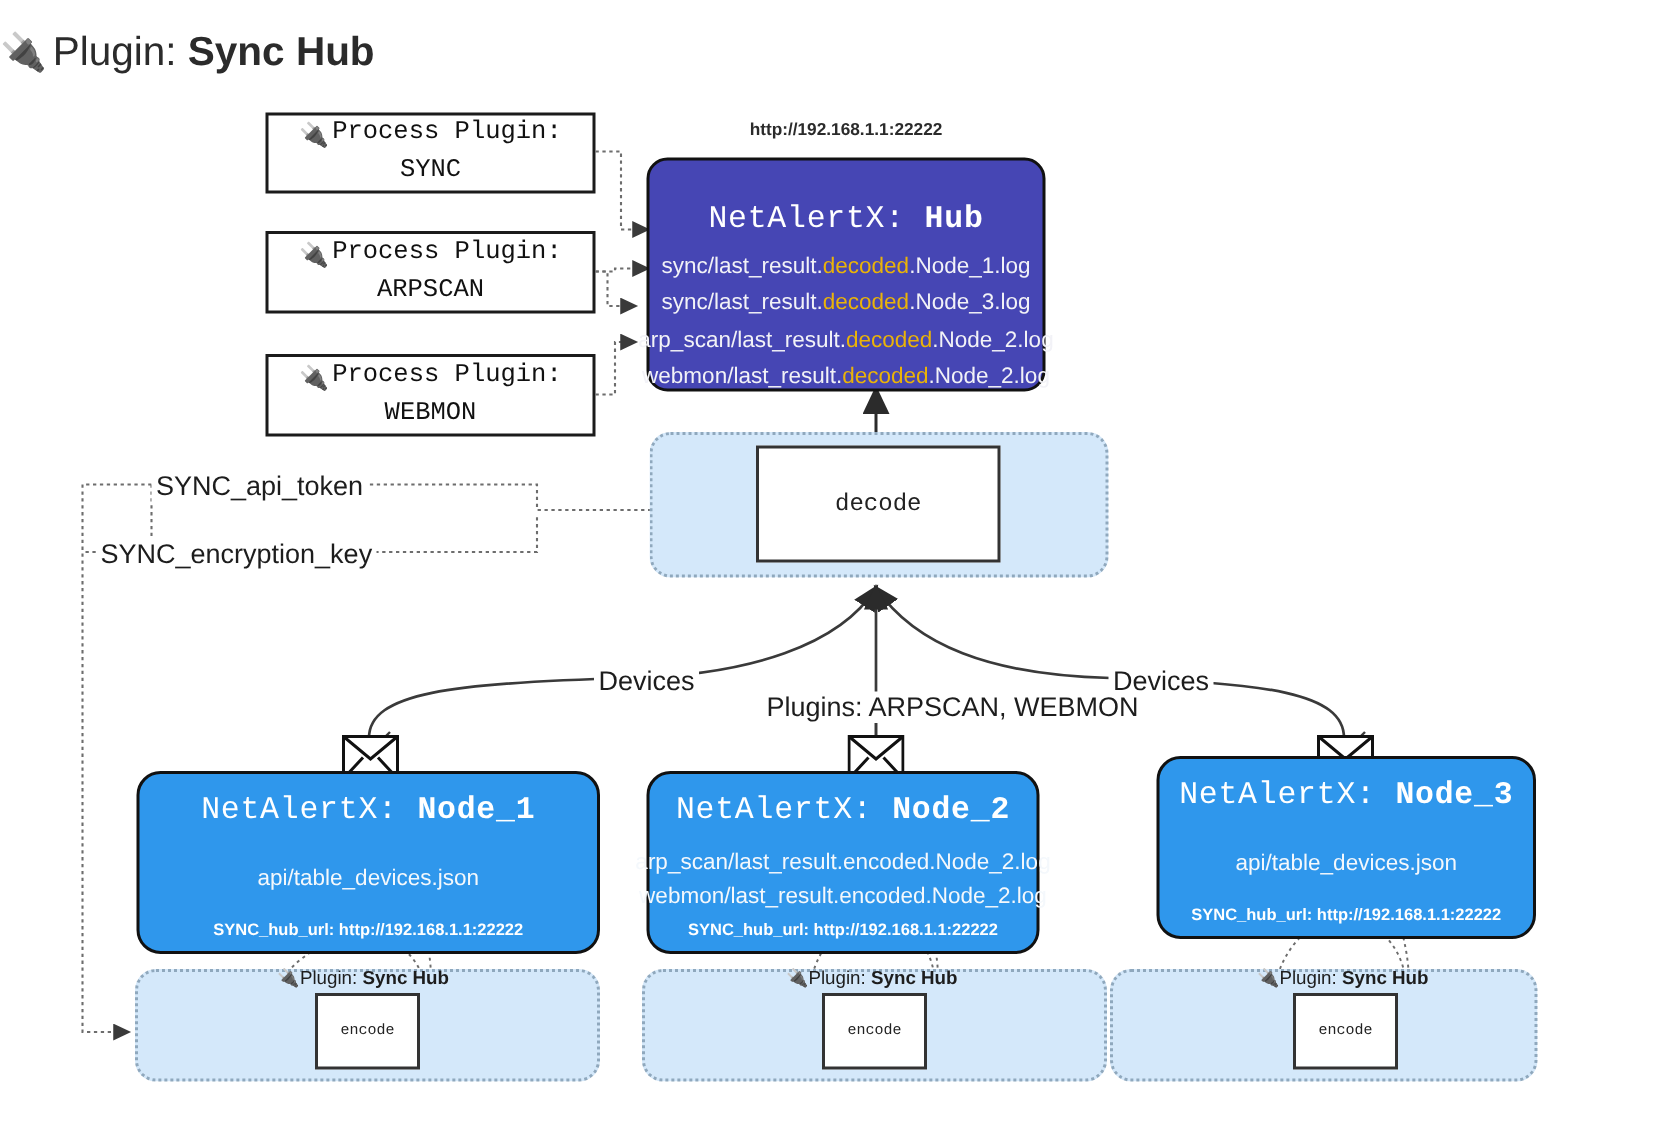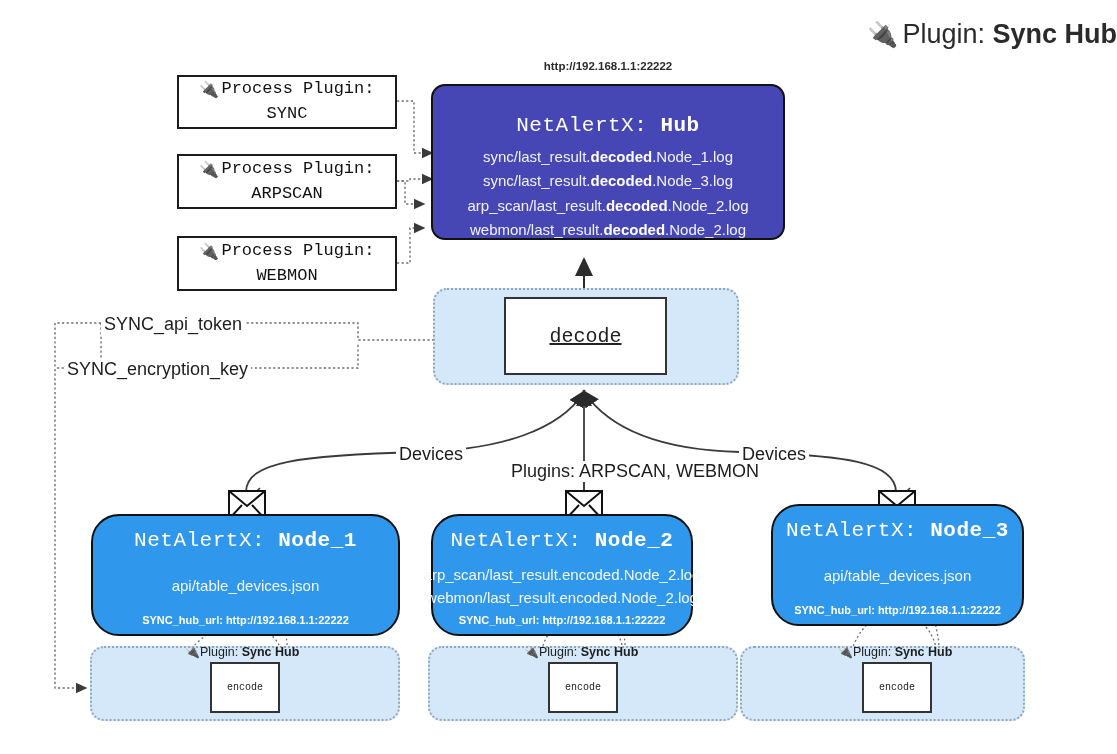--- a/index.html
+++ b/index.html
@@ -9,21 +9,21 @@
     font-family:"Liberation Sans", sans-serif;
     color:#222;
     overflow:hidden;
     position:relative;
   }
   #stage{position:absolute;left:0;top:0;width:1117px;height:754px;}
   svg.edges{position:absolute;left:0;top:0;width:1117px;height:754px;pointer-events:none;}
 
   
   .title{
-    position:absolute;left:0;top:18px;width:1117px;text-align:right;
+    position:absolute;left:0;top:18px;width:1117px;text-align:left;
     font-size:27px;line-height:1.2;color:#2b2b2b;
   }
   .title .plug{font-size:25px;margin-right:4px;}
   .title .strong{font-weight:bold;}
 
   
   .procbox{
     position:absolute;
     box-sizing:border-box;
     border:2px solid #1b1b1b;
@@ -57,53 +57,53 @@
   }
   .hub .hdr{
     font-family:"Liberation Mono",monospace;
     font-size:21px;letter-spacing:.5px;margin-bottom:8px;
   }
   .hub .hdr b{font-weight:bold;}
   .hub .logline{
     font-family:"Liberation Sans",sans-serif;
     font-size:15px;line-height:1.62;white-space:nowrap;color:#f2f2f7;
   }
-  .hub .logline b{font-weight:bold;color:#ffffff;}
+  .hub .logline b{font-weight:normal;color:#eab308;}
 
   
   .lblue{
     position:absolute;box-sizing:border-box;
     background:#d4e8fa;
     border:2px dotted #8fa8bd;
     border-radius:14px;
   }
   
   .wbox{
     position:absolute;box-sizing:border-box;
     background:#ffffff;border:2px solid #333;
     display:flex;align-items:center;justify-content:center;
     font-family:"Liberation Mono",monospace;
     color:#222;
   }
-  .decode{font-size:20px;text-decoration:underline;}
+  .decode{font-size:16px;}
   .encode{font-size:10px;}
   .plugin-lbl{
     position:absolute;white-space:nowrap;
     font-size:12.5px;color:#1d1d1d;
     font-family:"Liberation Sans",sans-serif;
   }
   .plugin-lbl b{font-weight:bold;}
   .plugin-lbl .plug{font-family:"DejaVu Sans",sans-serif;font-size:12px;}
 
   
   .node{
     position:absolute;box-sizing:border-box;
     background:#2f97ec;
     border:2.5px solid #111;
-    border-radius:28px;
+    border-radius:16px;
     color:#fff;
     display:flex;flex-direction:column;align-items:center;
   }
   .node .hdr{
     font-family:"Liberation Mono",monospace;
     font-size:21px;margin-top:13px;letter-spacing:.5px;
   }
   .node .hdr b{font-weight:bold;}
   .node .line{
     font-family:"Liberation Sans",sans-serif;
@@ -199,21 +199,21 @@
   </div>
 
   <div class="procbox" style="left:177px;top:236px;width:220px;height:55px;">
     <div class="l1">
       <span class="plug">🔌</span>
       <span>Process Plugin:</span>
     </div>
     <div>WEBMON</div>
   </div>
 
-  <div class="hubwrap" style="left:431px;top:84px;width:354px;height:156px;">
+  <div class="hubwrap" style="left:431px;top:105px;width:266px;height:156px;">
     <div class="hub-url">http://192.168.1.1:22222</div>
     <div class="hub">
       <div class="hdr">
         <span>NetAlertX:</span>
         <b>Hub</b>
       </div>
       <div class="logline">
         <span>sync/last_result.</span><b>decoded</b><span>.Node_1.log</span>
       </div>
       <div class="logline">

